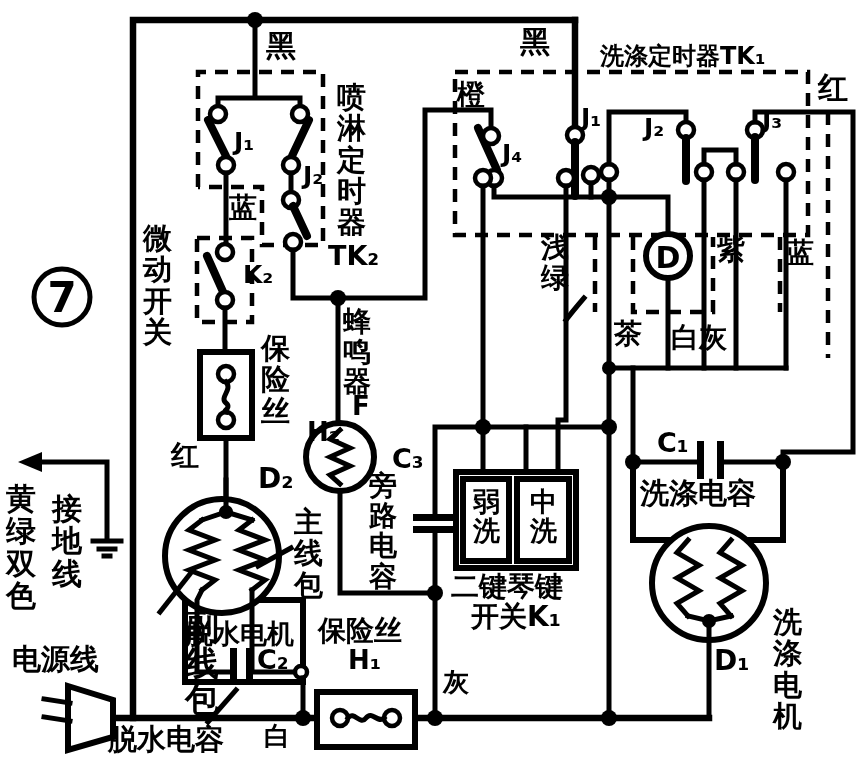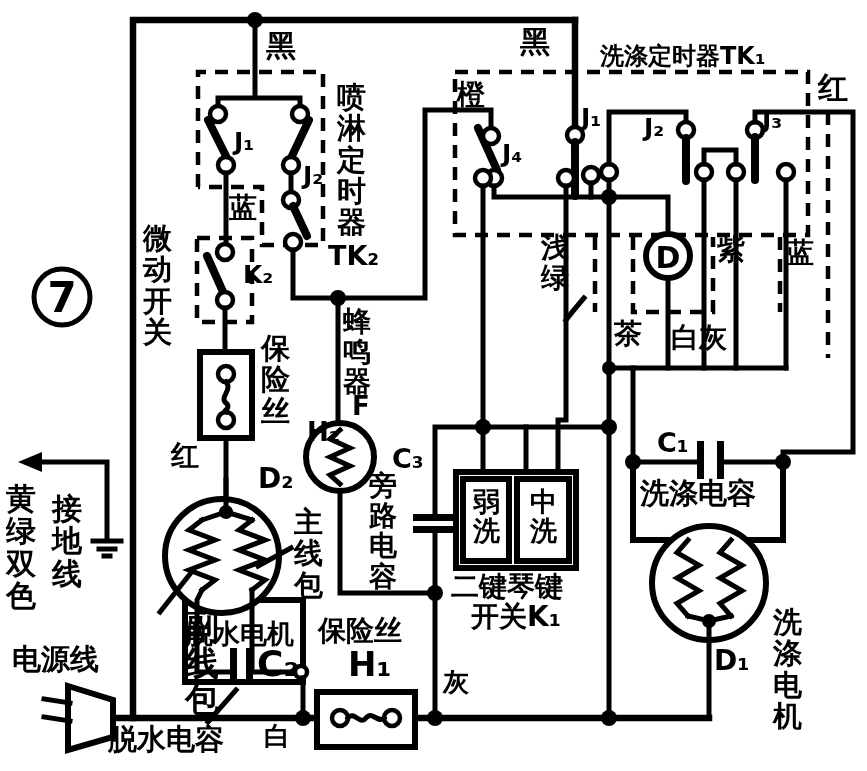--- a/index.html
+++ b/index.html
@@ -192,26 +192,26 @@
       <div class="lbl" style="left: 328px; top: 241px; font-size: 27px;">TK₂</div>
       <div class="lbl v" style="left: 143px; top: 223px; font-size: 29px;">微动开关</div>
       <div class="lbl" style="left: 243px; top: 261px; font-size: 25px;">K₂</div>
       <div class="lbl v" style="left: 261px; top: 333px; font-size: 29px;">保险丝</div>
       <div class="lbl" style="left: 263px; top: 418px; font-size: 26px; margin-left: 44px;">H₂</div>
       <div class="lbl" style="left: 171px; top: 441px; font-size: 28px;">红</div>
       <div class="lbl" style="left: 258px; top: 464px; font-size: 28px;">D₂</div>
       <div class="lbl v" style="left: 294px; top: 507px; font-size: 29px;">主线包</div>
       <div class="lbl v" style="left: 137px; top: 608px; font-size: 34px; margin-left: 48px;">副线包</div>
       <div class="lbl" style="left: 186px; top: 619px; font-size: 27px;">脱水电机</div>
-      <div class="lbl" style="left: 257px; top: 645px; font-size: 36px;">C₂</div>
+      <div class="lbl" style="left: 257px; top: 645px; font-size: 27px;">C₂</div>
       <div class="lbl" style="left: 108px; top: 724px; font-size: 29px;">脱水电容</div>
       <div class="lbl" style="left: 264px; top: 722px; font-size: 26px;">白</div>
       <div class="lbl" style="left: 12px; top: 644px; font-size: 29px;">电源线</div>
       <div class="lbl" style="left: 318px; top: 616px; font-size: 28px;">保险丝</div>
-      <div class="lbl" style="left: 348px; top: 646px; font-size: 34px;">H₁</div>
+      <div class="lbl" style="left: 348px; top: 646px; font-size: 26px;">H₁</div>
       <div class="lbl v" style="left: 6px; top: 483px; font-size: 30px;">黄绿双色</div>
       <div class="lbl v" style="left: 52px; top: 493px; font-size: 30px;">接地线</div>
       <div class="lbl v" style="left: 343px; top: 307px; font-size: 28px;">蜂鸣器</div>
       <div class="lbl" style="left: 352px; top: 392px; font-size: 26px;">F</div>
       <div class="lbl" style="left: 392px; top: 444px; font-size: 27px;">C₃</div>
       <div class="lbl v" style="left: 369px; top: 471px; font-size: 28px;">旁路电容</div>
       <div class="lbl v" style="left: 541px; top: 233px; font-size: 28px;">浅绿</div>
       <div class="lbl" style="left: 614px; top: 319px; font-size: 28px;">茶</div>
       <div class="lbl" style="left: 671px; top: 323px; font-size: 28px; text-align: right;">白灰</div>
       <div class="lbl" style="left: 717px; top: 235px; font-size: 28px;">紫</div>

